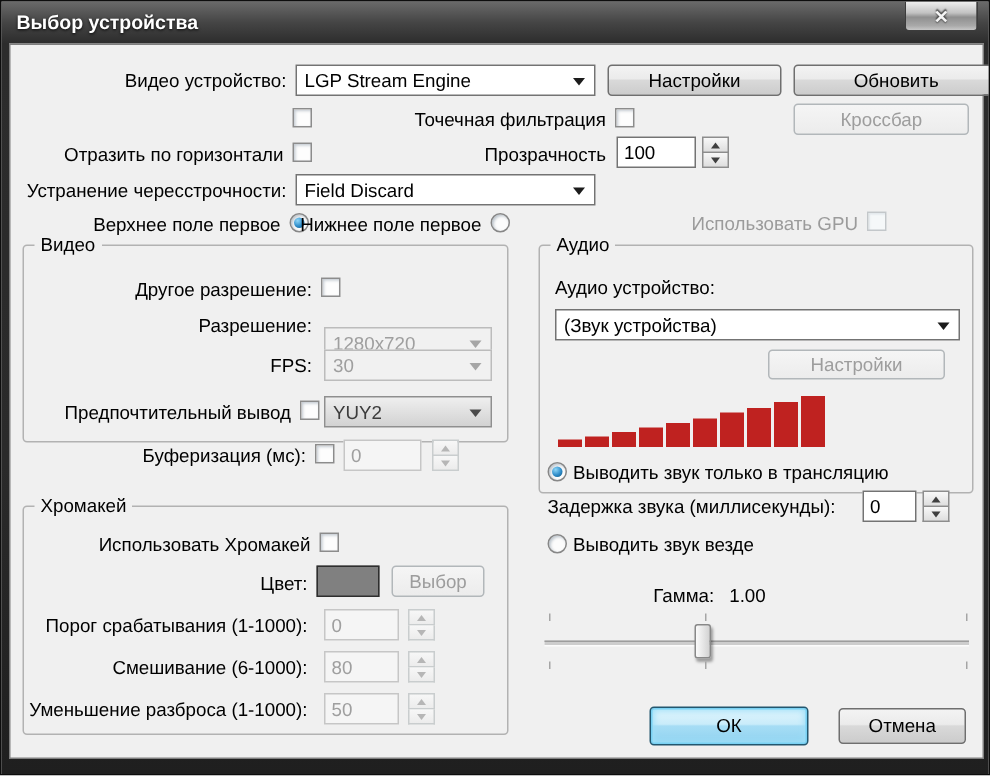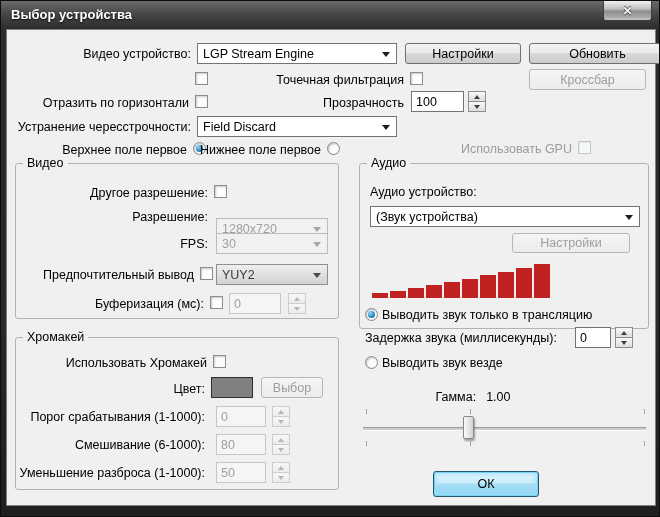--- a/index.html
+++ b/index.html
@@ -151,21 +151,21 @@
     <span class="carrow"></span>
   </div>
 
   <div class="lbl" style="right:472px;top:142px;">Верхнее поле первое</div>
   <div class="radio checked" style="left:192px;top:141px;"></div>
   <div class="lbl" style="right:338px;top:142px;">Нижнее поле первое</div>
   <div class="radio" style="left:326px;top:141px;"></div>
   <div class="lbl dis" style="right:87px;top:141px;">Использовать GPU</div>
   <div class="cb dis" style="left:577px;top:140px;"></div>
 
-  <div class="group" style="left:14px;top:162px;width:324px;height:156px;">
+  <div class="group" style="left:14px;top:162px;width:324px;height:132px;">
     <div class="gtitle">Видео</div>
 
     <div class="lbl" style="right:130px;top:22px;">Другое разрешение:</div>
     <div class="cb" style="left:198px;top:21px;"></div>
 
     <div class="lbl" style="right:130px;top:46px;">Разрешение:</div>
     <div class="combo dis" style="left:200px;top:54px;width:112px;">
       <span class="ctext">1280x720</span>
       <span class="carrow"></span>
     </div>
@@ -294,14 +294,17 @@
   <div class="tick" style="left:643px;top:408px;"></div>
   <div class="sl-track" style="left:362px;top:426px;width:283px;"></div>
   <div class="sl-thumb" style="left:462px;top:415px;"></div>
   <div class="tick" style="left:365px;top:440px;"></div>
   <div class="tick" style="left:469px;top:440px;"></div>
   <div class="tick" style="left:643px;top:440px;"></div>
 
   <div class="btn default" style="left:432px;top:470px;width:106px;height:26px;">
     <span>ОК</span>
   </div>
+  <div class="btn" style="left:558px;top:471px;width:85px;height:24px;">
+    <span>Отмена</span>
+  </div>
 
 </div>
 
 </body></html>

